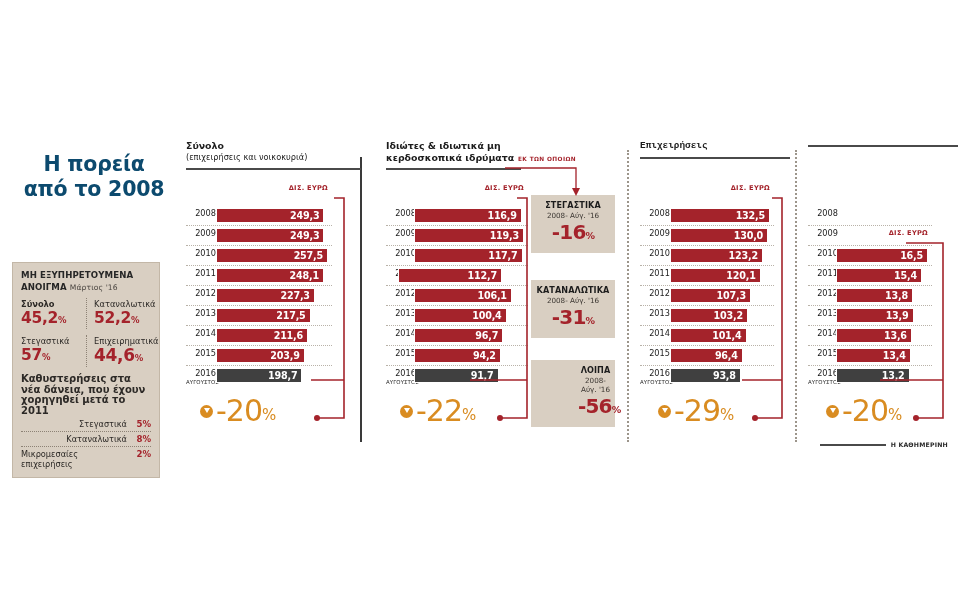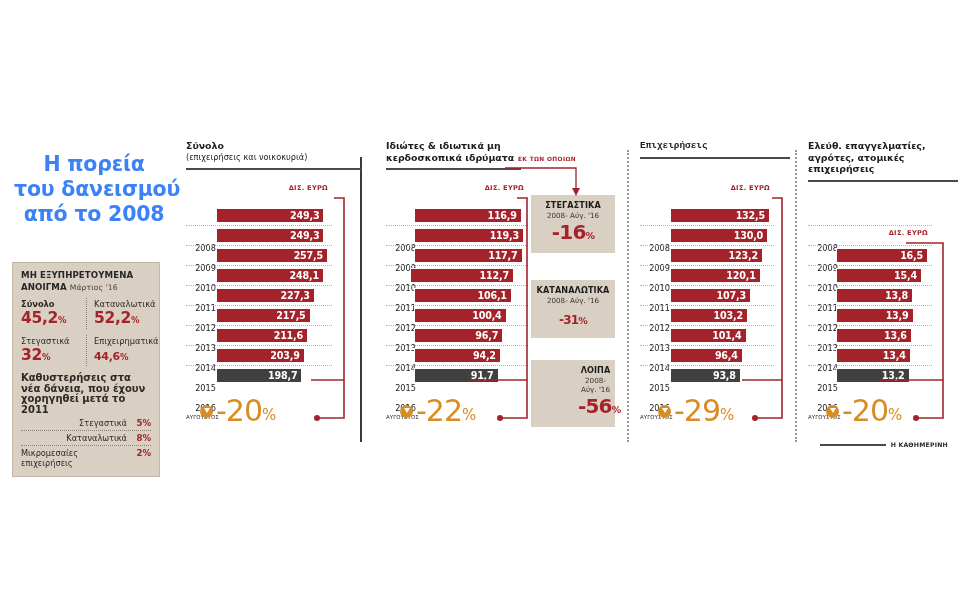--- a/index.html
+++ b/index.html
@@ -6,21 +6,21 @@
   body{
     width:960px;height:600px;background:#ffffff;
     font-family:"DejaVu Sans","Liberation Sans",sans-serif;
     overflow:hidden;position:relative;
   }
   #canvas{position:absolute;left:0;top:0;width:960px;height:600px;}
 
   
   .title-block{position:absolute;left:14px;top:152px;width:160px;text-align:center;}
   .title-line{
-    color:#3b82f6;font-weight:bold;font-size:20.5px;line-height:25px;
+    color:#0c4a6e;font-weight:bold;font-size:20.5px;line-height:25px;
     letter-spacing:-0.2px;white-space:nowrap;
   }
 
   
   .info-panel{
     position:absolute;left:12px;top:262px;width:148px;
     background:#d9cfc2;border:1px solid #c3b7a7;box-sizing:border-box;
     padding:7px 8px 6px 8px;
   }
   .ip-title{font-size:8.6px;font-weight:bold;color:#262626;line-height:11.5px;letter-spacing:0.1px;}
@@ -49,21 +49,21 @@
   .col-rule{height:2px;background:#4a4a4a;margin-top:5px;}
   .unit{
     position:absolute;font-size:6.6px;font-weight:bold;color:#a4232b;
     letter-spacing:0.3px;text-align:right;
   }
   .rows{position:absolute;left:0;}
   .row{position:relative;height:19px;border-bottom:1px dotted #b9b2a8;}
   .row.last{border-bottom:none;}
   .row .yr{
     position:absolute;left:0;top:3px;width:30px;text-align:right;
-    font-size:8.2px;color:#1c1c1c;line-height:9px;margin-top:35px;
+    font-size:8.2px;color:#1c1c1c;line-height:9px;
   }
   .row .yr .au{display:block;font-size:5.4px;letter-spacing:0.1px;color:#2b2b2b;}
   .bar{
     position:absolute;top:2px;height:15px;background:#a4232b;
     box-sizing:border-box;border:1px solid #ffffff;
   }
   .bar.dark{background:#404040;}
   .bar .v{
     position:absolute;right:4px;top:1px;color:#ffffff;
     font-size:9.6px;font-weight:bold;letter-spacing:-0.2px;
@@ -108,21 +108,20 @@
   .credit .ln{width:66px;height:2px;background:#4a4a4a;}
   .credit .tx{font-size:6.2px;font-weight:bold;color:#2b2b2b;letter-spacing:0.2px;}
 </style>
 </head>
 <body>
 
 <div id="canvas">
 
   <div class="title-block">
     <div class="title-line">Η πορεία</div>
-    <div class="title-line">του δανεισμού</div>
     <div class="title-line">από το 2008</div>
   </div>
 
   <div class="info-panel">
     <div class="ip-title">
       <span>ΜΗ ΕΞΥΠΗΡΕΤΟΥΜΕΝΑ ΑΝΟΙΓΜΑ</span>
       <span class="sub">Μάρτιος '16</span>
     </div>
     <div class="ip-grid">
       <div class="ip-cell">
@@ -130,25 +129,25 @@
         <div class="ip-val"><span style="font-size:15.5px">45,2</span><span>%</span></div>
       </div>
       <div class="ip-cell right">
         <div class="ip-lab">Καταναλωτικά</div>
         <div class="ip-val"><span style="font-size:15.5px">52,2</span><span>%</span></div>
       </div>
     </div>
     <div class="ip-grid ip-row2">
       <div class="ip-cell">
         <div class="ip-lab">Στεγαστικά</div>
-        <div class="ip-val"><span style="font-size:15.5px">32</span><span>%</span></div>
+        <div class="ip-val"><span style="font-size:15.5px">57</span><span>%</span></div>
       </div>
       <div class="ip-cell right">
         <div class="ip-lab">Επιχειρηματικά</div>
-        <div class="ip-val"><span style="font-size:11px">44,6</span><span>%</span></div>
+        <div class="ip-val"><span style="font-size:17px">44,6</span><span>%</span></div>
       </div>
     </div>
     <div class="ip-note">Καθυστερήσεις στα νέα δάνεια, που έχουν χορηγηθεί μετά το 2011</div>
     <div class="ip-list">
       <div class="ip-li">
         <span>Στεγαστικά</span>
         <span class="pc">5%</span>
       </div>
       <div class="ip-li">
         <span>Καταναλωτικά</span>
@@ -168,21 +167,21 @@
   <div class="ekton" style="left:518px;top:156px;">ΕΚ ΤΩΝ ΟΠΟΙΩΝ</div>
 
   <div class="mbox" style="left:531px;top:195px;">
     <div class="t">ΣΤΕΓΑΣΤΙΚΑ</div>
     <div class="d">2008- Αύγ. '16</div>
     <div class="n"><span style="font-size:20px">-16</span><span>%</span></div>
   </div>
   <div class="mbox" style="left:531px;top:280px;">
     <div class="t">ΚΑΤΑΝΑΛΩΤΙΚΑ</div>
     <div class="d">2008- Αύγ. '16</div>
-    <div class="n"><span style="font-size:12px">-31</span><span>%</span></div>
+    <div class="n"><span style="font-size:20px">-31</span><span>%</span></div>
   </div>
   <div class="mbox" style="left:531px;top:360px;padding-left:47px;">
     <div class="t">ΛΟΙΠΑ</div>
     <div class="d">2008- Αύγ. '16</div>
     <div class="n"><span style="font-size:20px">-56</span><span>%</span></div>
   </div>
 
   <div id="cols">
       <div class="col" style="left: 186px; width: 175px;">
         <div class="col-head" style="width: 175px;">Σύνολο<div style="font-weight: normal; font-size: 8.2px;">(επιχειρήσεις και νοικοκυριά)</div></div>
@@ -268,21 +267,21 @@
             </div>
           </div>
           <div class="row">
             <div class="yr">2010</div>
             <div class="bar" style="left: 28px; width: 108.525px;">
               <span class="v">117,7</span>
             </div>
           </div>
           <div class="row">
             <div class="yr">2011</div>
-            <div class="bar" style="left: 24px; width: 103.915px; text-decoration: underline;">
+            <div class="bar" style="left: 12px; width: 103.915px; text-decoration: underline;">
               <span class="v">112,7</span>
             </div>
           </div>
           <div class="row">
             <div class="yr">2012</div>
             <div class="bar" style="left: 28px; width: 97.829px;">
               <span class="v">106,1</span>
             </div>
           </div>
           <div class="row">
@@ -376,21 +375,20 @@
             </div>
           </div>
         </div>
         <div class="delta" style="left: 18px; top: 256px;">
           <span class="dot"></span>
           <span class="num">-29</span>
           <span class="pct">%</span>
         </div>
       </div>
       <div class="col" style="left: 808px; width: 150px;">
-        <div class="col-head" style="width: 150px;">Ελεύθ. επαγγελματίες, αγρότες, ατομικές επιχειρήσεις</div>
         <div class="col-rule" style="width: 150px;"></div>
         <div class="unit" style="top: 89px; left: 0px; width: 120px;">ΔΙΣ. ΕΥΡΩ</div>
         <div class="rows" style="top: 66px; width: 124px;">
           <div class="row">
             <div class="yr">2008</div>
           </div>
           <div class="row">
             <div class="yr">2009</div>
           </div>
           <div class="row">

